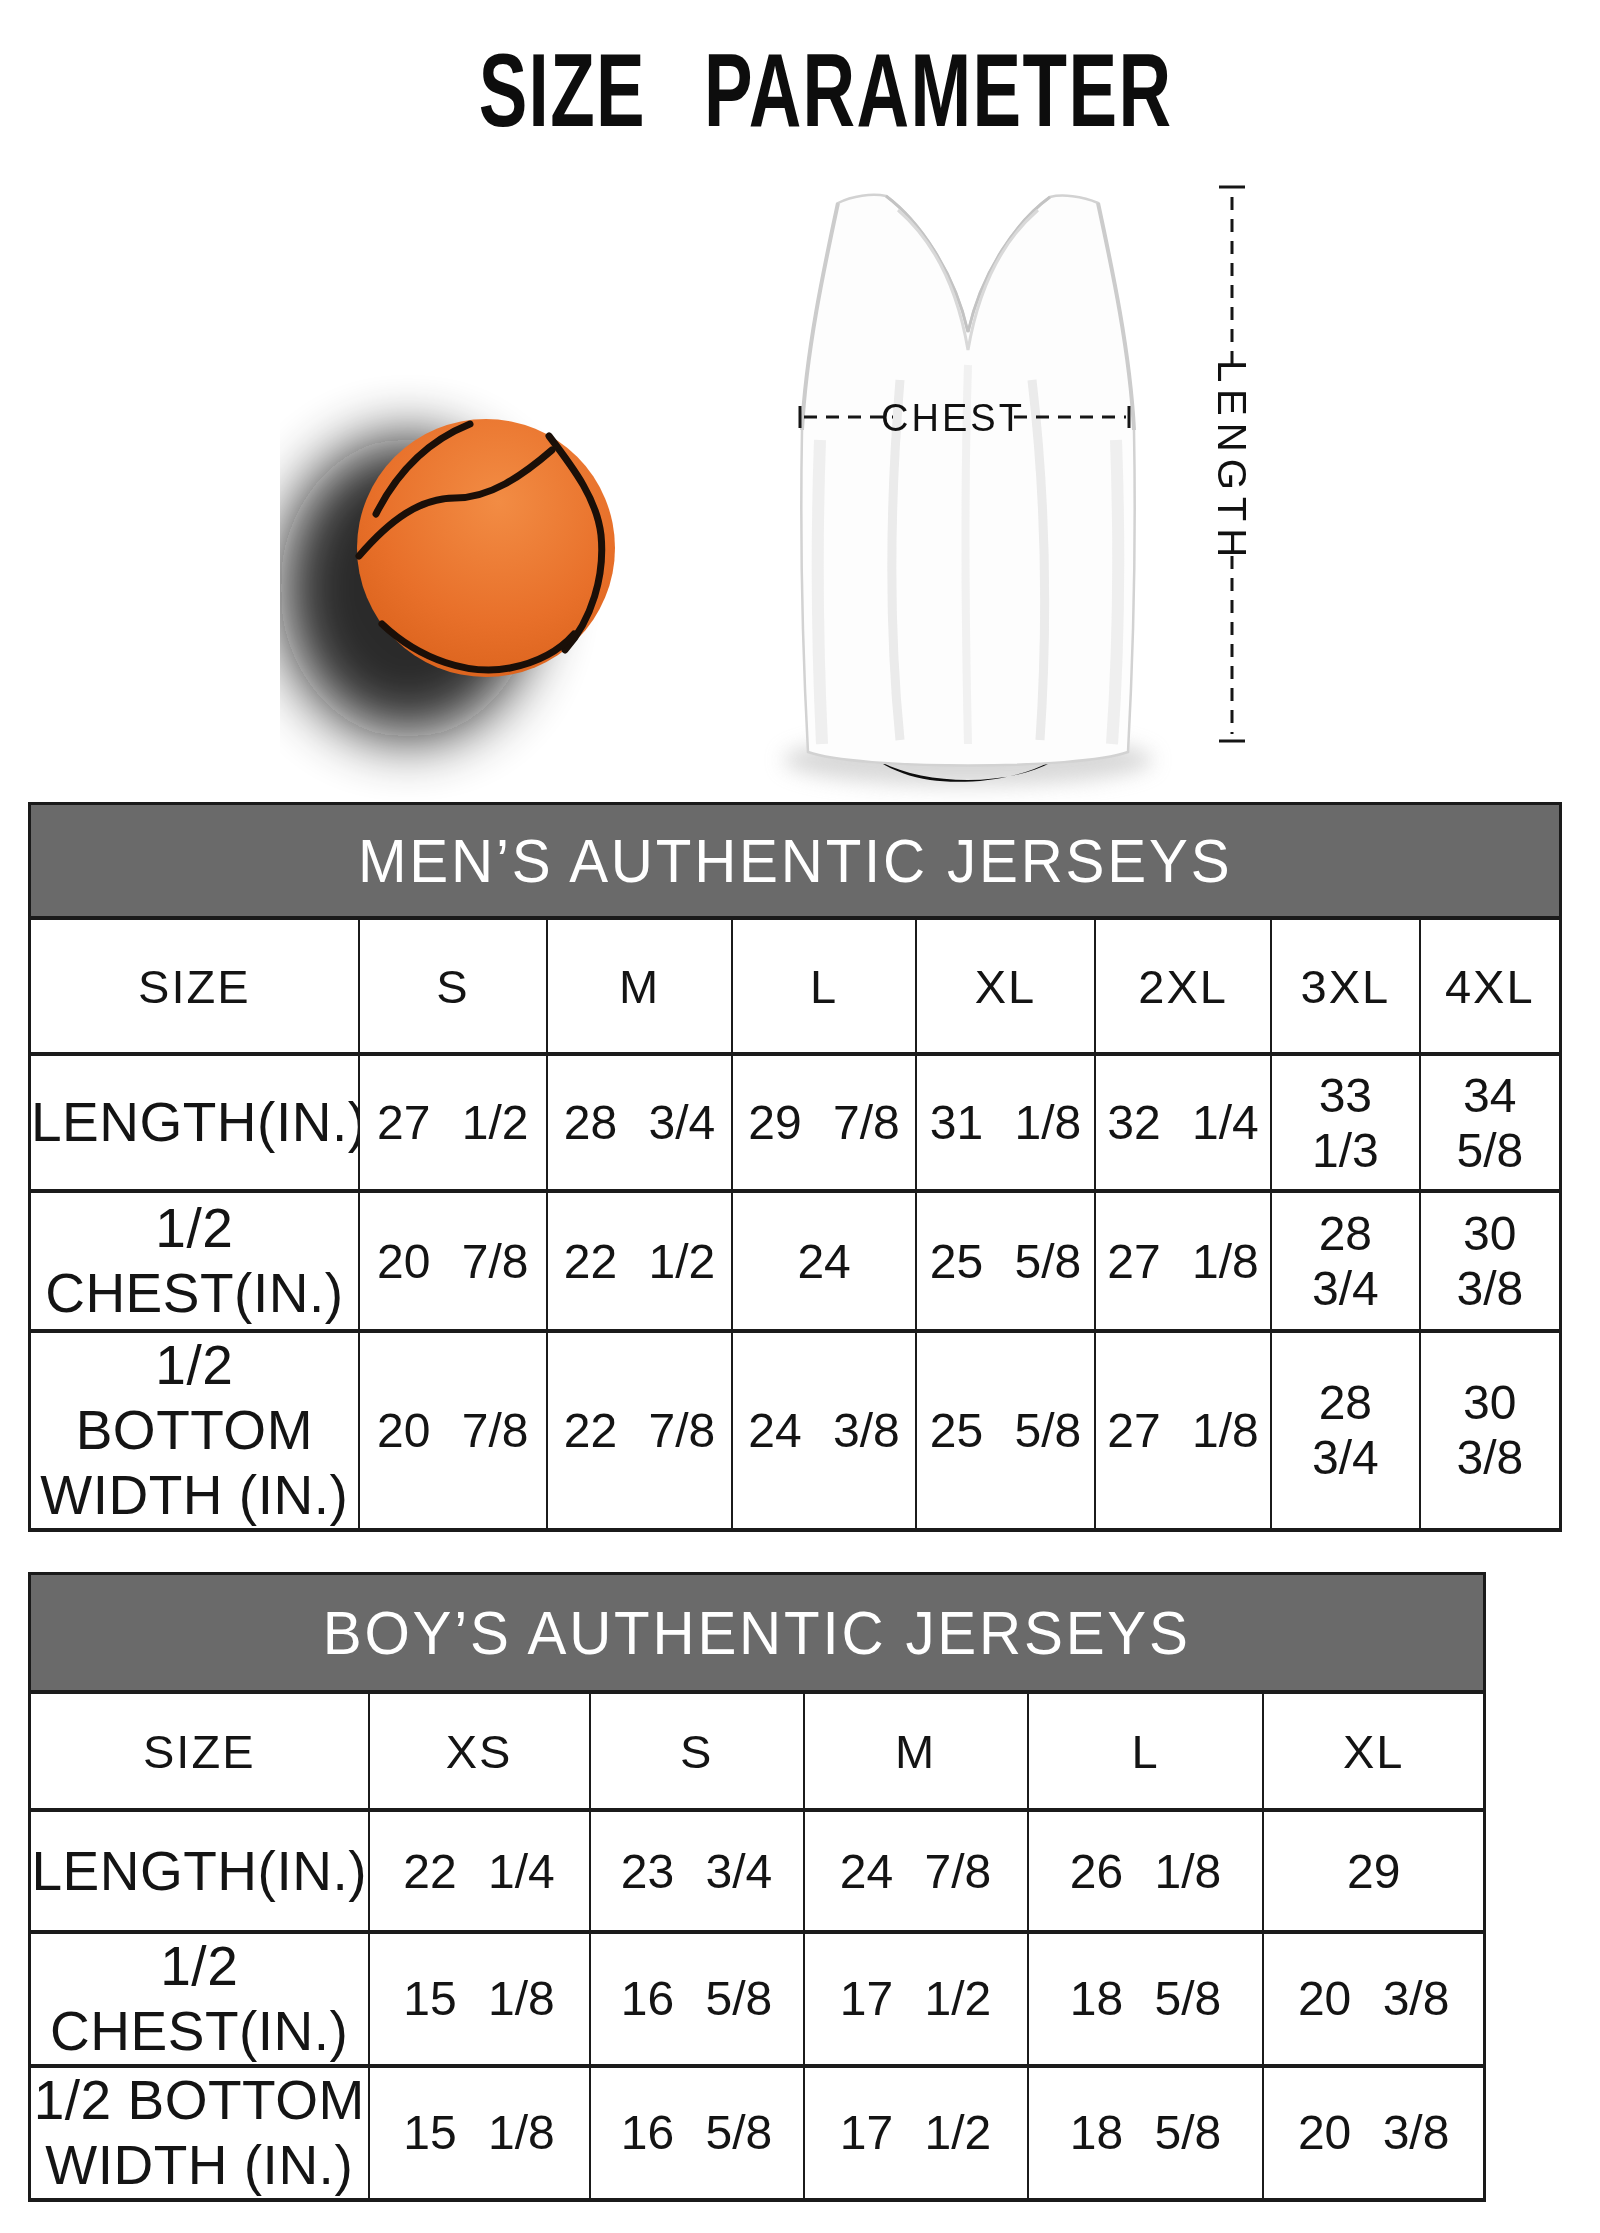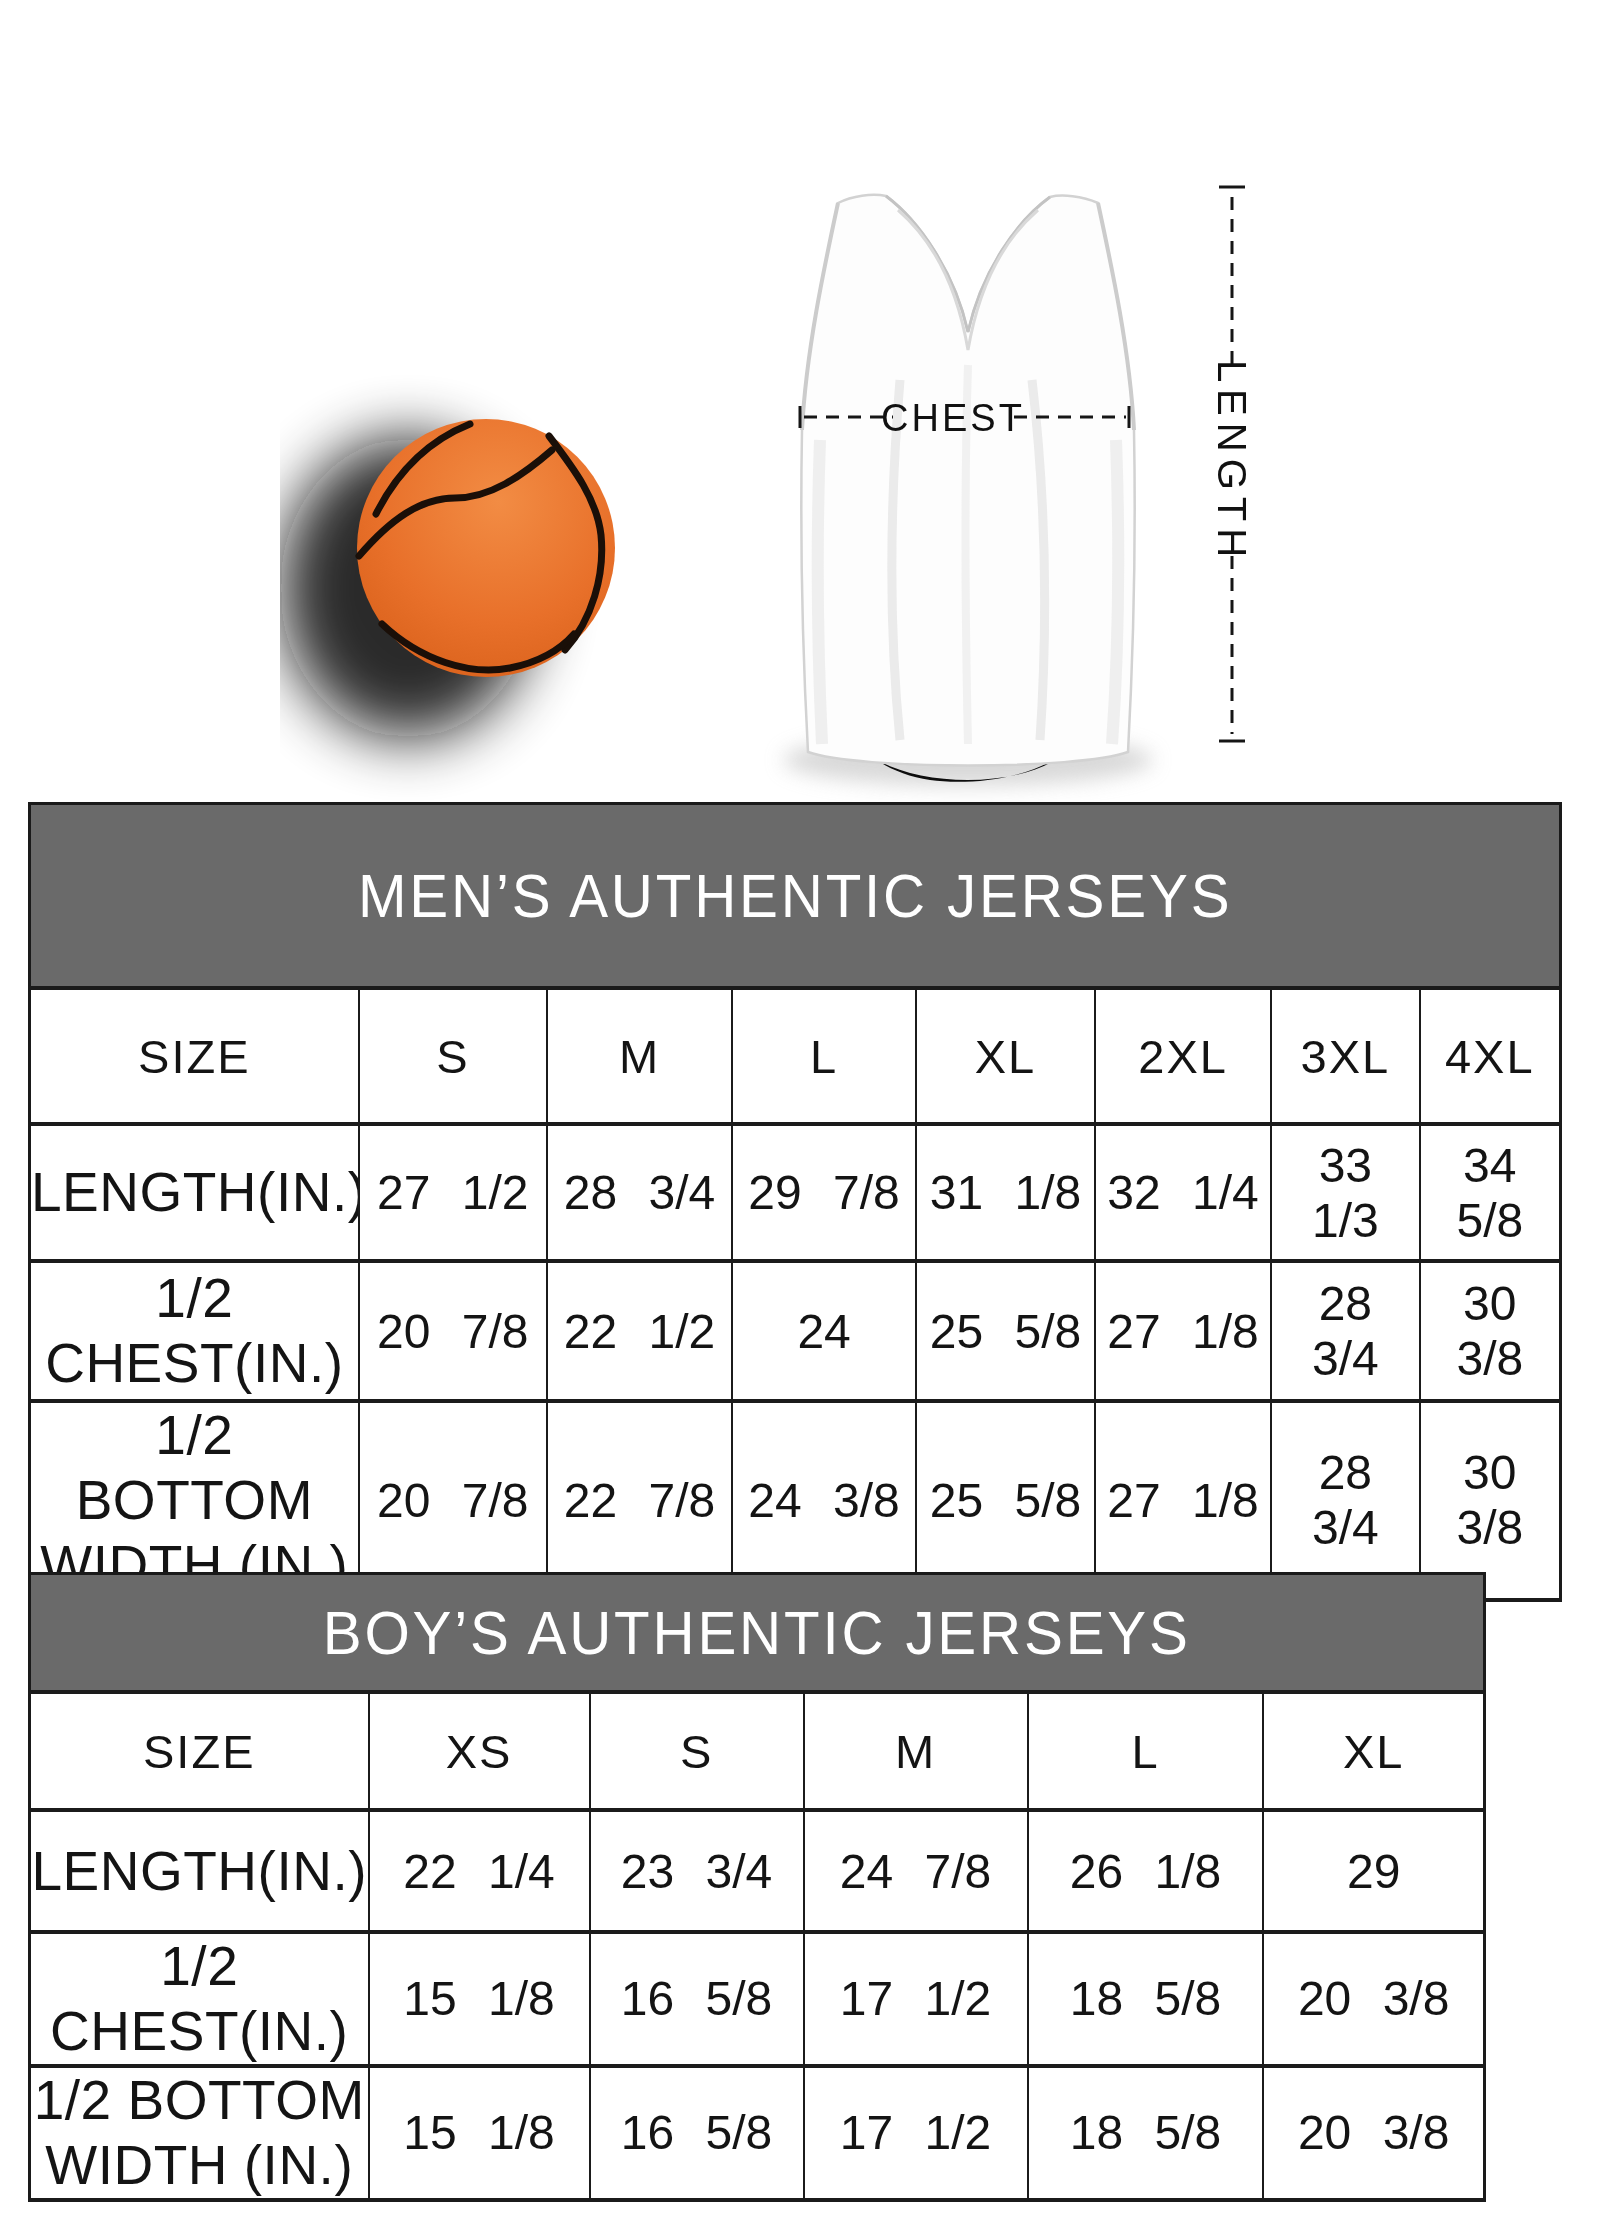--- a/index.html
+++ b/index.html
@@ -36,20 +36,23 @@
   }
   .col-h { font-size:47px; letter-spacing:2px; }
   .lab   { font-size:55px; letter-spacing:.5px; line-height:1.18; }
   .val   { font-size:48px; word-spacing:18px; }
 </style>
 </head>
 <body>
 
 <div id="canvas">
 
+  <div class="title">
+    <span class="t-inner">SIZE PARAMETER</span>
+  </div>
 
   <svg class="diagram" viewBox="280 150 1020 660" xmlns="http://www.w3.org/2000/svg">
     <defs>
       <radialGradient id="ballGrad" cx="0.55" cy="0.32" r="0.85">
         <stop offset="0%" stop-color="#f28c44"></stop>
         <stop offset="55%" stop-color="#e8702a"></stop>
         <stop offset="100%" stop-color="#d45c16"></stop>
       </radialGradient>
       <filter id="softBlur" x="-60%" y="-60%" width="220%" height="220%">
         <feGaussianBlur stdDeviation="30"></feGaussianBlur>
@@ -106,21 +109,21 @@
     <g stroke="#161616" stroke-width="3">
       <line x1="1219" y1="187" x2="1245" y2="187"></line>
       <line x1="1232" y1="197" x2="1232" y2="368" stroke-dasharray="13 9"></line>
       <line x1="1232" y1="556" x2="1232" y2="734" stroke-dasharray="13 9"></line>
       <line x1="1219" y1="741" x2="1245" y2="741"></line>
     </g>
     <text transform="translate(1232,462) rotate(90)" text-anchor="middle" dominant-baseline="central" font-size="40" letter-spacing="7" fill="#111111">LENGTH</text>
   </svg>
 
   <div class="block" style="left:28px; top:802px; width:1534px;">
-    <div class="bar" style="height:184px;">
+    <div class="bar" style="height:114px;">
       <span>MEN’S AUTHENTIC JERSEYS</span>
     </div>
     <table>
       <colgroup>
         <col style="width:21.5%">
           <col style="width:12.3%">
           <col style="width:12.1%">
         <col style="width:12.0%">
           <col style="width:11.7%">
           <col style="width:11.5%">

